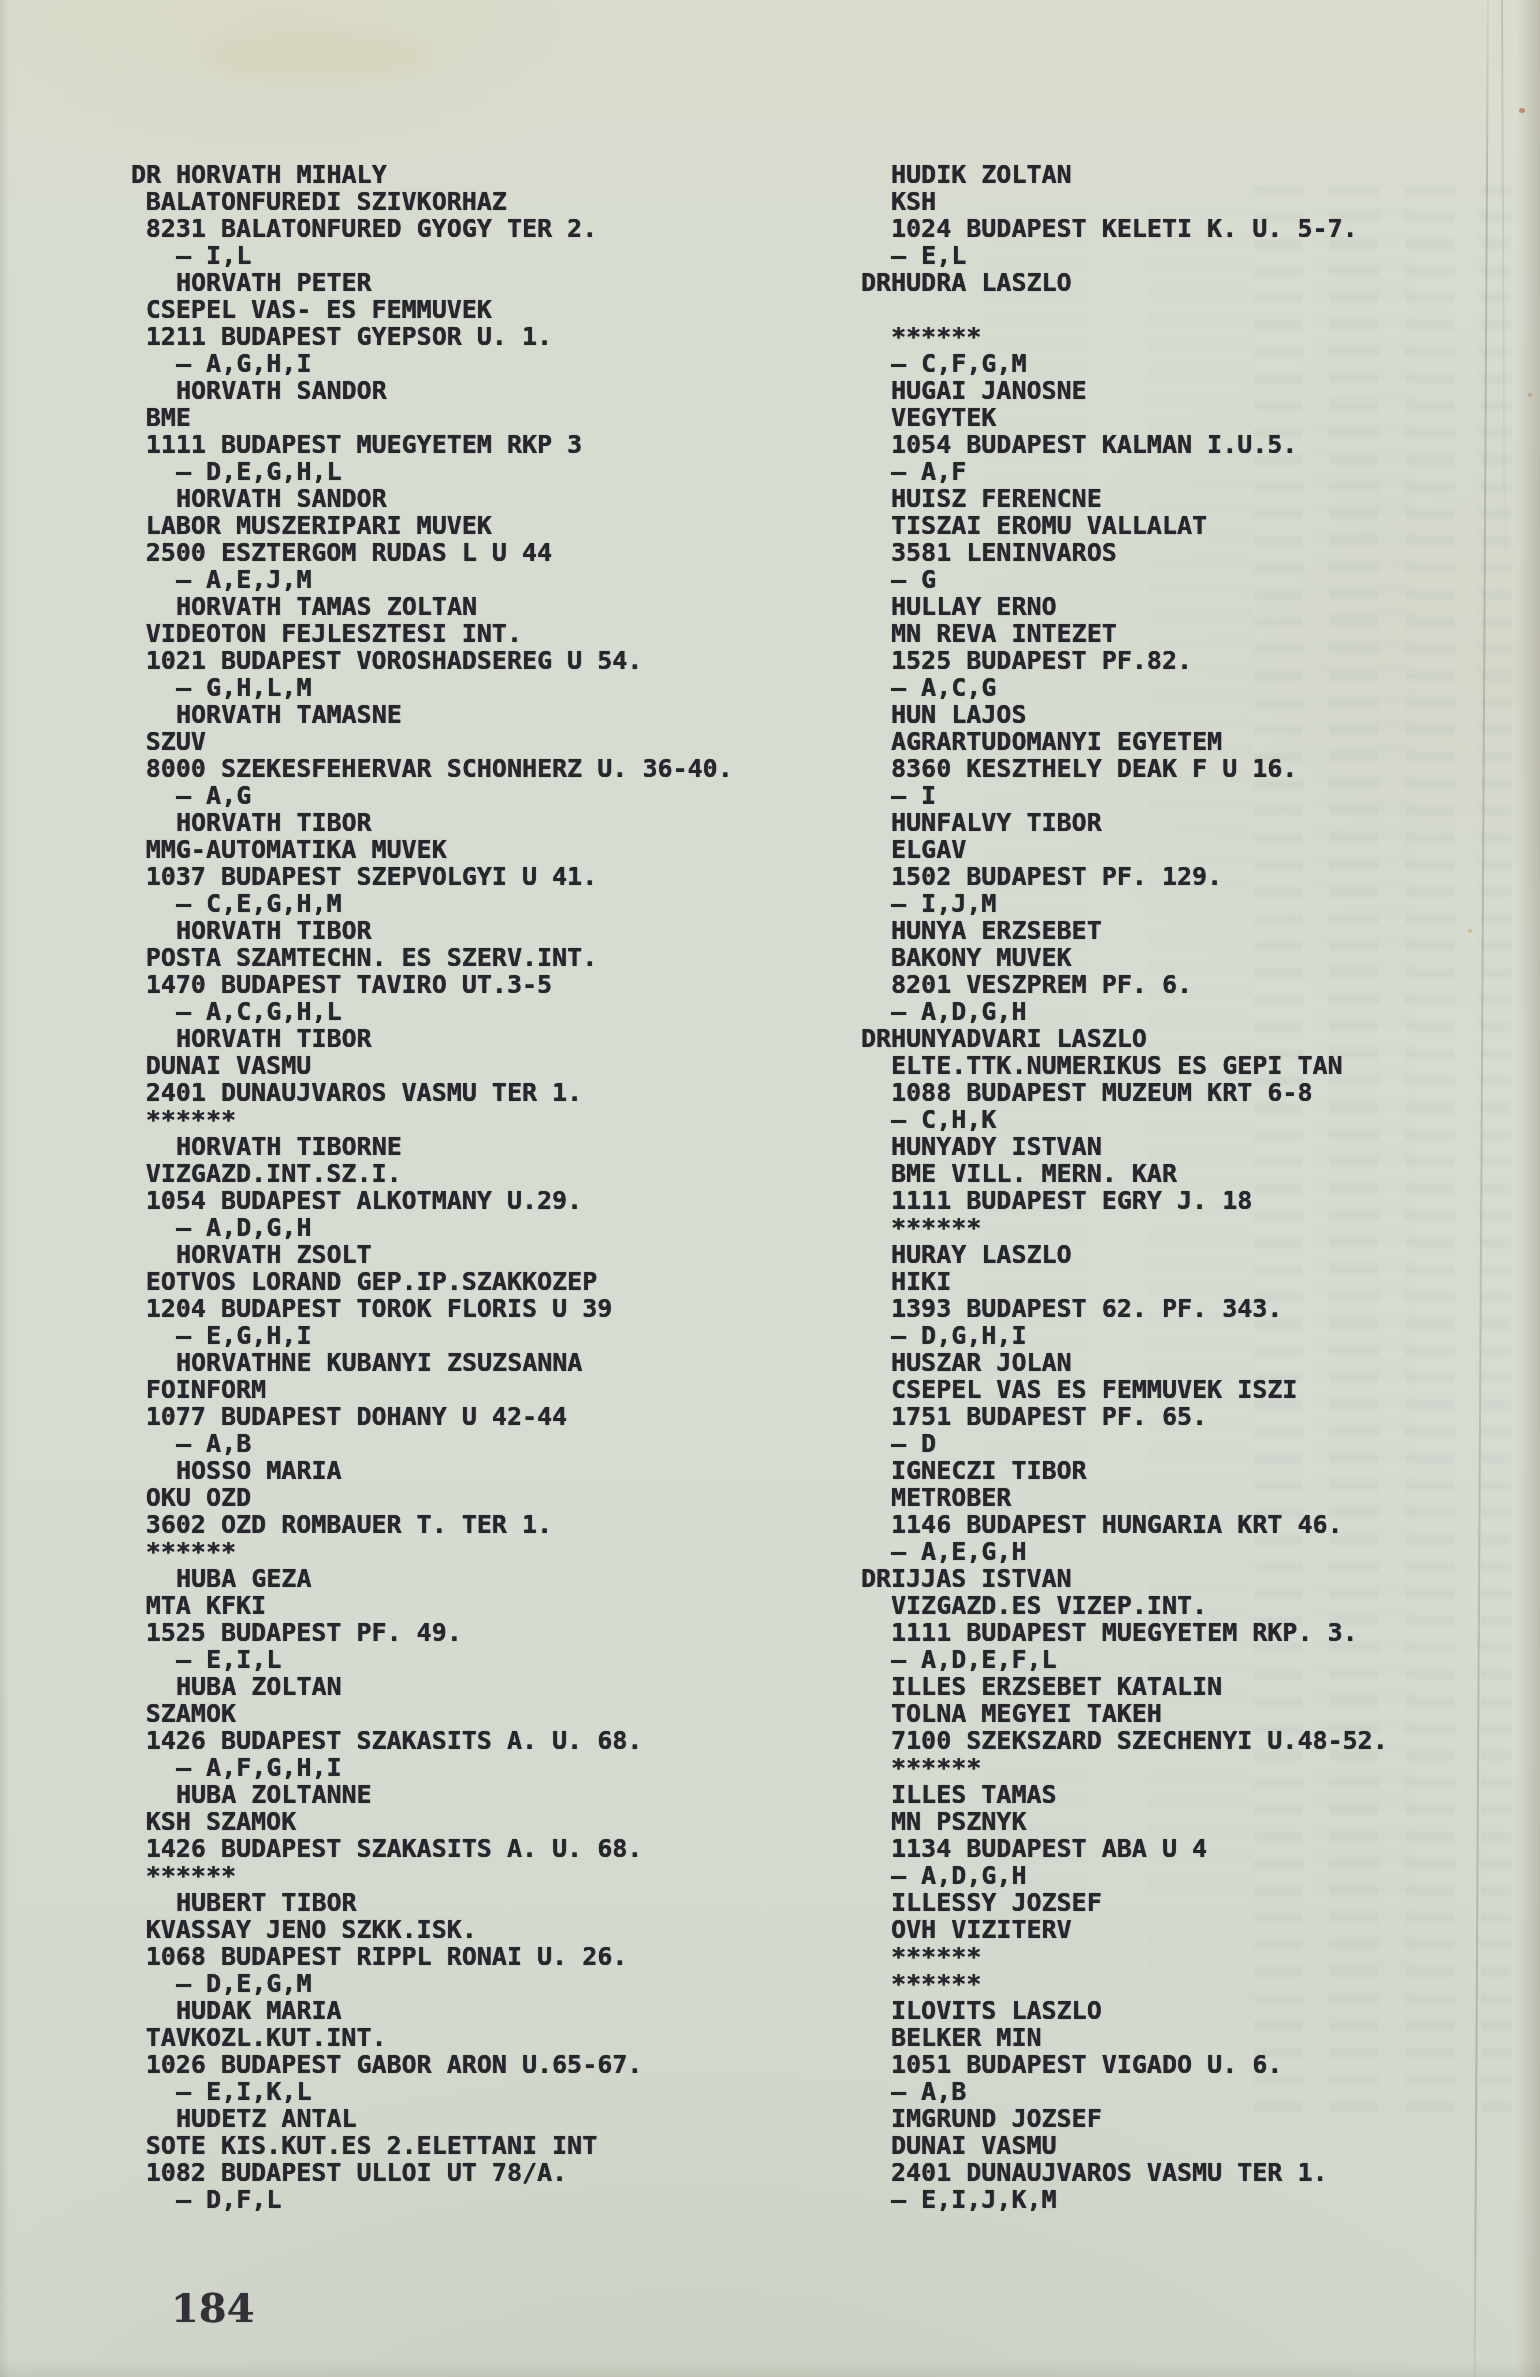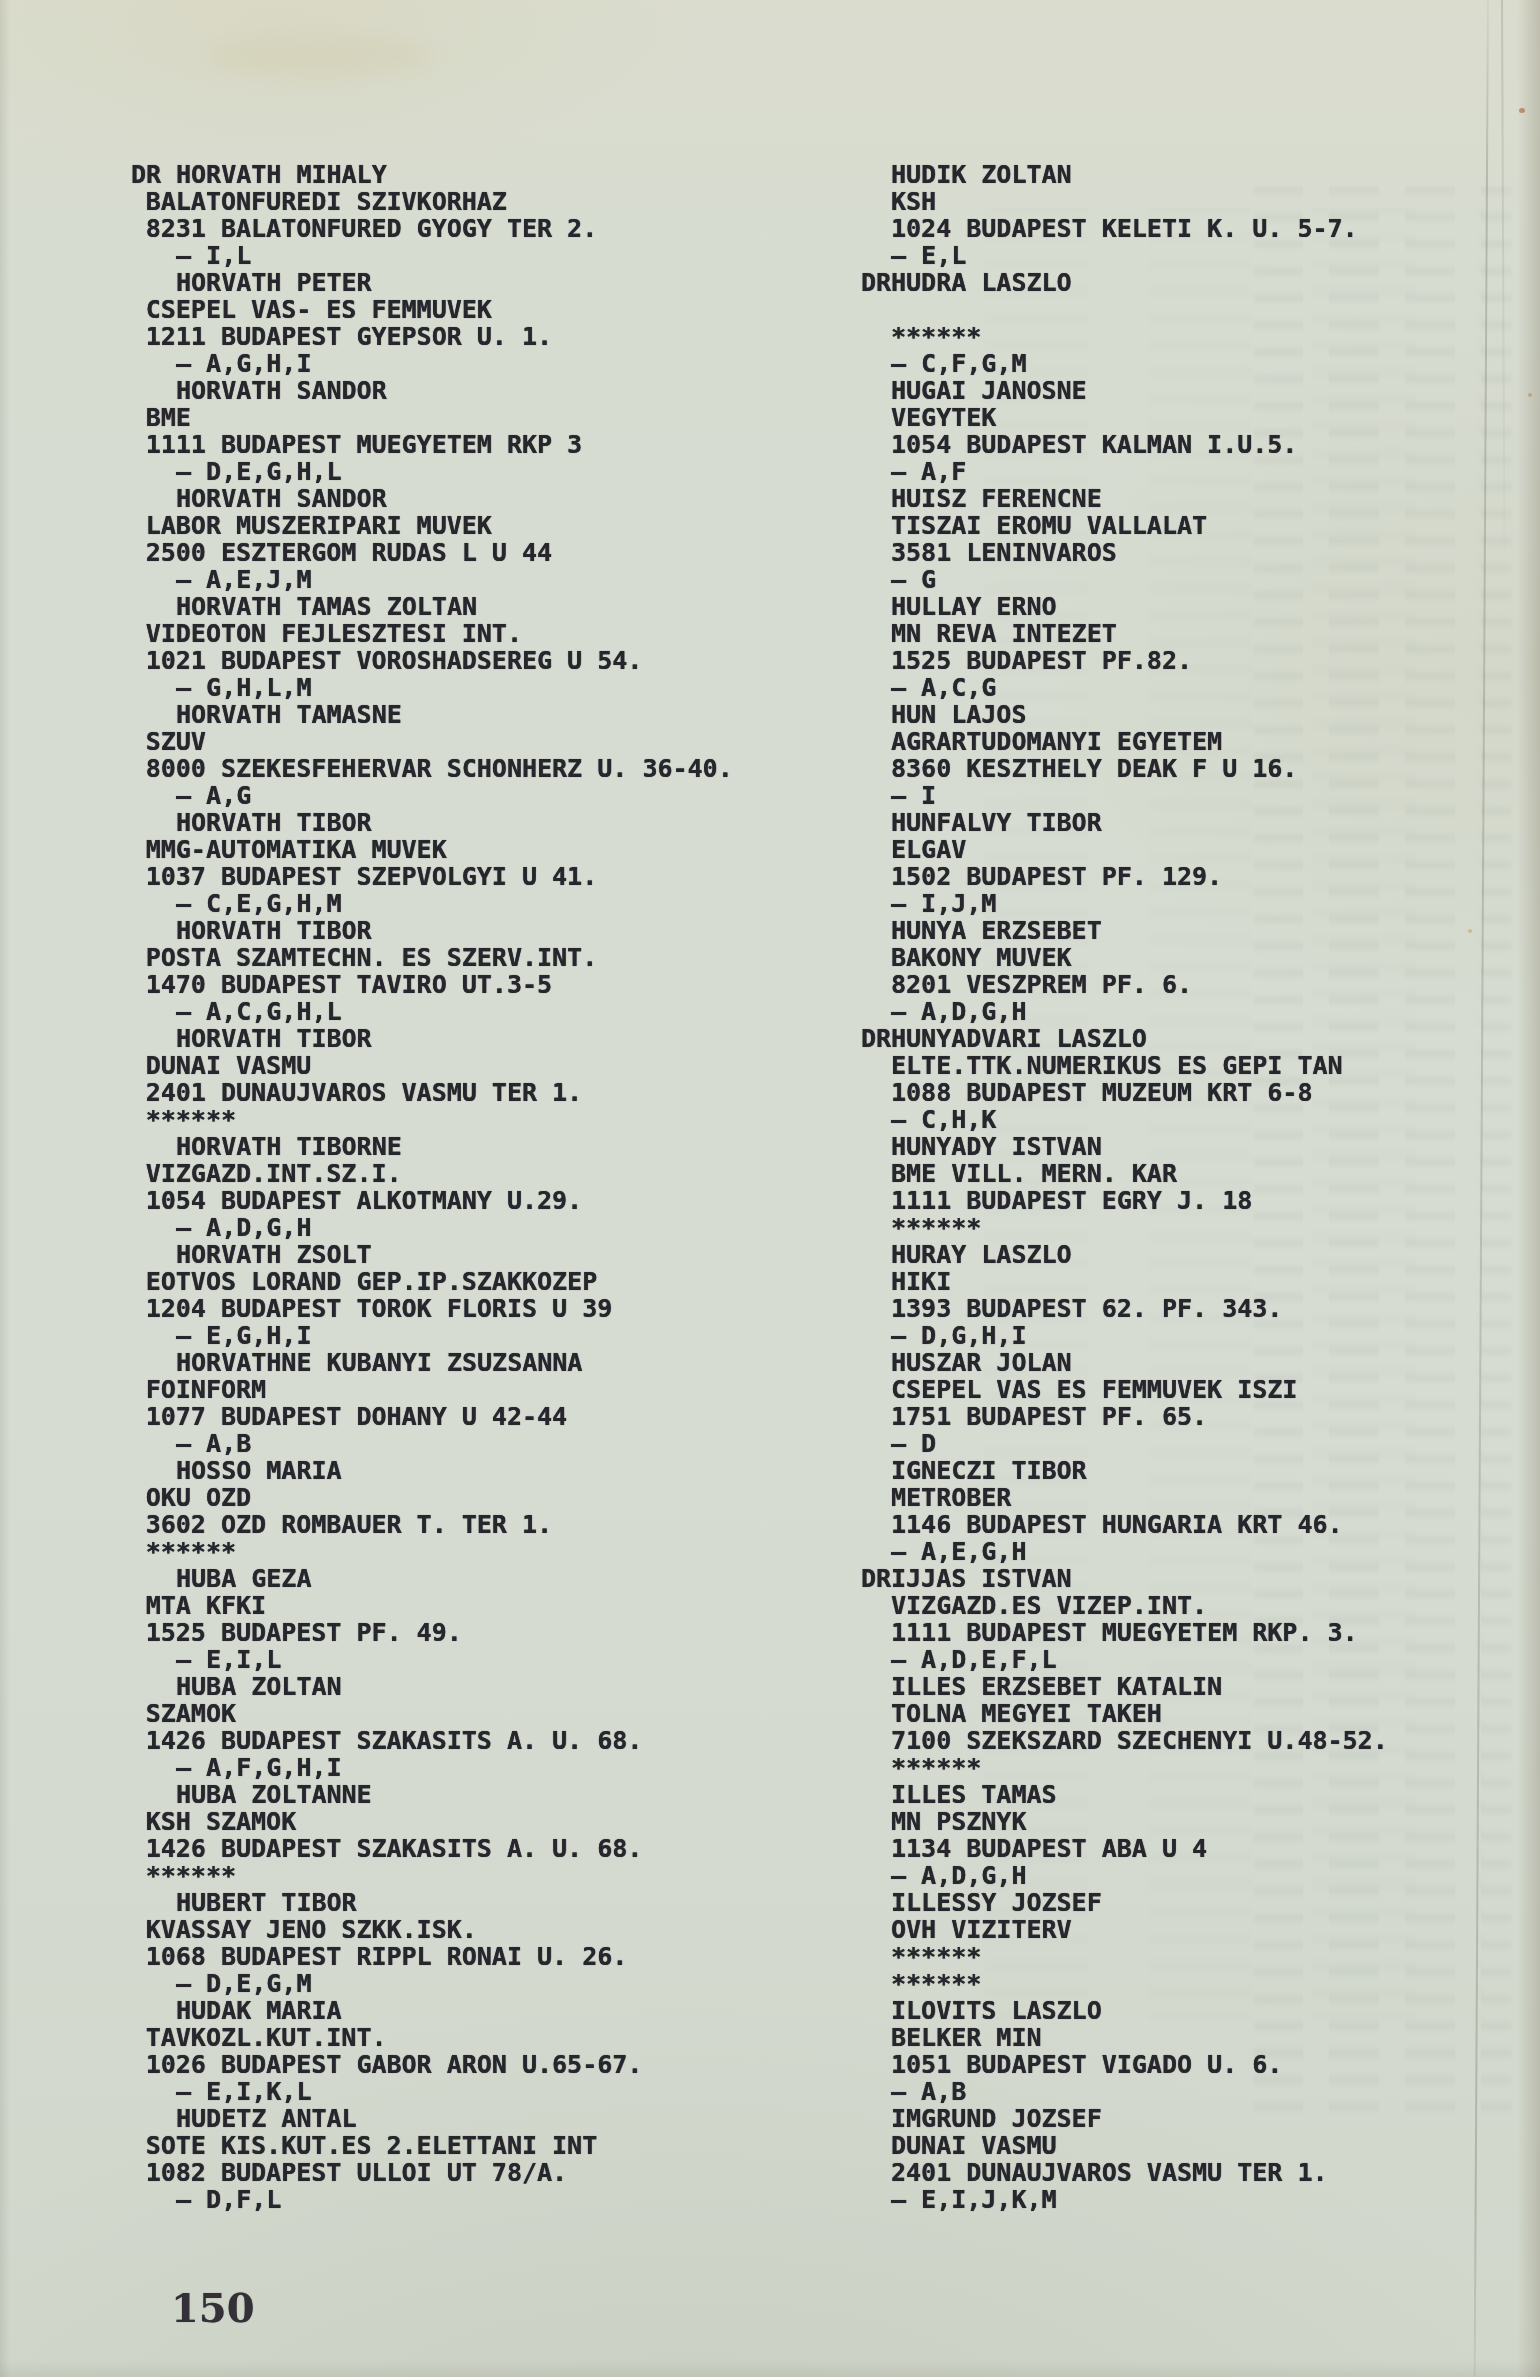--- a/index.html
+++ b/index.html
@@ -94,15 +94,15 @@
   <div class="edge-right"></div>
   <div class="edge-left"></div>
   <div class="edge-bottom"></div>
   <div class="speck speck-1"></div>
   <div class="speck speck-2"></div>
   <div class="speck speck-3"></div>
 
   <div id="col-left" class="col"><div class="ln"><span class="dr">DR</span><span class="tx" style="padding-left: 45px;">HORVATH MIHALY</span></div><div class="ln"><span class="tx" style="padding-left: 14.7px;">BALATONFUREDI SZIVKORHAZ</span></div><div class="ln"><span class="tx" style="padding-left: 14.7px;">8231 BALATONFURED GYOGY TER 2.</span></div><div class="ln"><span class="tx" style="padding-left: 45px;">– I,L</span></div><div class="ln"><span class="tx" style="padding-left: 45px;">HORVATH PETER</span></div><div class="ln"><span class="tx" style="padding-left: 14.7px;">CSEPEL VAS- ES FEMMUVEK</span></div><div class="ln"><span class="tx" style="padding-left: 14.7px;">1211 BUDAPEST GYEPSOR U. 1.</span></div><div class="ln"><span class="tx" style="padding-left: 45px;">– A,G,H,I</span></div><div class="ln"><span class="tx" style="padding-left: 45px;">HORVATH SANDOR</span></div><div class="ln"><span class="tx" style="padding-left: 14.7px;">BME</span></div><div class="ln"><span class="tx" style="padding-left: 14.7px;">1111 BUDAPEST MUEGYETEM RKP 3</span></div><div class="ln"><span class="tx" style="padding-left: 45px;">– D,E,G,H,L</span></div><div class="ln"><span class="tx" style="padding-left: 45px;">HORVATH SANDOR</span></div><div class="ln"><span class="tx" style="padding-left: 14.7px;">LABOR MUSZERIPARI MUVEK</span></div><div class="ln"><span class="tx" style="padding-left: 14.7px;">2500 ESZTERGOM RUDAS L U 44</span></div><div class="ln"><span class="tx" style="padding-left: 45px;">– A,E,J,M</span></div><div class="ln"><span class="tx" style="padding-left: 45px;">HORVATH TAMAS ZOLTAN</span></div><div class="ln"><span class="tx" style="padding-left: 14.7px;">VIDEOTON FEJLESZTESI INT.</span></div><div class="ln"><span class="tx" style="padding-left: 14.7px;">1021 BUDAPEST VOROSHADSEREG U 54.</span></div><div class="ln"><span class="tx" style="padding-left: 45px;">– G,H,L,M</span></div><div class="ln"><span class="tx" style="padding-left: 45px;">HORVATH TAMASNE</span></div><div class="ln"><span class="tx" style="padding-left: 14.7px;">SZUV</span></div><div class="ln"><span class="tx" style="padding-left: 14.7px;">8000 SZEKESFEHERVAR SCHONHERZ U. 36-40.</span></div><div class="ln"><span class="tx" style="padding-left: 45px;">– A,G</span></div><div class="ln"><span class="tx" style="padding-left: 45px;">HORVATH TIBOR</span></div><div class="ln"><span class="tx" style="padding-left: 14.7px;">MMG-AUTOMATIKA MUVEK</span></div><div class="ln"><span class="tx" style="padding-left: 14.7px;">1037 BUDAPEST SZEPVOLGYI U 41.</span></div><div class="ln"><span class="tx" style="padding-left: 45px;">– C,E,G,H,M</span></div><div class="ln"><span class="tx" style="padding-left: 45px;">HORVATH TIBOR</span></div><div class="ln"><span class="tx" style="padding-left: 14.7px;">POSTA SZAMTECHN. ES SZERV.INT.</span></div><div class="ln"><span class="tx" style="padding-left: 14.7px;">1470 BUDAPEST TAVIRO UT.3-5</span></div><div class="ln"><span class="tx" style="padding-left: 45px;">– A,C,G,H,L</span></div><div class="ln"><span class="tx" style="padding-left: 45px;">HORVATH TIBOR</span></div><div class="ln"><span class="tx" style="padding-left: 14.7px;">DUNAI VASMU</span></div><div class="ln"><span class="tx" style="padding-left: 14.7px;">2401 DUNAUJVAROS VASMU TER 1.</span></div><div class="ln"><span class="tx" style="padding-left: 14.7px;">******</span></div><div class="ln"><span class="tx" style="padding-left: 45px;">HORVATH TIBORNE</span></div><div class="ln"><span class="tx" style="padding-left: 14.7px;">VIZGAZD.INT.SZ.I.</span></div><div class="ln"><span class="tx" style="padding-left: 14.7px;">1054 BUDAPEST ALKOTMANY U.29.</span></div><div class="ln"><span class="tx" style="padding-left: 45px;">– A,D,G,H</span></div><div class="ln"><span class="tx" style="padding-left: 45px;">HORVATH ZSOLT</span></div><div class="ln"><span class="tx" style="padding-left: 14.7px;">EOTVOS LORAND GEP.IP.SZAKKOZEP</span></div><div class="ln"><span class="tx" style="padding-left: 14.7px;">1204 BUDAPEST TOROK FLORIS U 39</span></div><div class="ln"><span class="tx" style="padding-left: 45px;">– E,G,H,I</span></div><div class="ln"><span class="tx" style="padding-left: 45px;">HORVATHNE KUBANYI ZSUZSANNA</span></div><div class="ln"><span class="tx" style="padding-left: 14.7px;">FOINFORM</span></div><div class="ln"><span class="tx" style="padding-left: 14.7px;">1077 BUDAPEST DOHANY U 42-44</span></div><div class="ln"><span class="tx" style="padding-left: 45px;">– A,B</span></div><div class="ln"><span class="tx" style="padding-left: 45px;">HOSSO MARIA</span></div><div class="ln"><span class="tx" style="padding-left: 14.7px;">OKU OZD</span></div><div class="ln"><span class="tx" style="padding-left: 14.7px;">3602 OZD ROMBAUER T. TER 1.</span></div><div class="ln"><span class="tx" style="padding-left: 14.7px;">******</span></div><div class="ln"><span class="tx" style="padding-left: 45px;">HUBA GEZA</span></div><div class="ln"><span class="tx" style="padding-left: 14.7px;">MTA KFKI</span></div><div class="ln"><span class="tx" style="padding-left: 14.7px;">1525 BUDAPEST PF. 49.</span></div><div class="ln"><span class="tx" style="padding-left: 45px;">– E,I,L</span></div><div class="ln"><span class="tx" style="padding-left: 45px;">HUBA ZOLTAN</span></div><div class="ln"><span class="tx" style="padding-left: 14.7px;">SZAMOK</span></div><div class="ln"><span class="tx" style="padding-left: 14.7px;">1426 BUDAPEST SZAKASITS A. U. 68.</span></div><div class="ln"><span class="tx" style="padding-left: 45px;">– A,F,G,H,I</span></div><div class="ln"><span class="tx" style="padding-left: 45px;">HUBA ZOLTANNE</span></div><div class="ln"><span class="tx" style="padding-left: 14.7px;">KSH SZAMOK</span></div><div class="ln"><span class="tx" style="padding-left: 14.7px;">1426 BUDAPEST SZAKASITS A. U. 68.</span></div><div class="ln"><span class="tx" style="padding-left: 14.7px;">******</span></div><div class="ln"><span class="tx" style="padding-left: 45px;">HUBERT TIBOR</span></div><div class="ln"><span class="tx" style="padding-left: 14.7px;">KVASSAY JENO SZKK.ISK.</span></div><div class="ln"><span class="tx" style="padding-left: 14.7px;">1068 BUDAPEST RIPPL RONAI U. 26.</span></div><div class="ln"><span class="tx" style="padding-left: 45px;">– D,E,G,M</span></div><div class="ln"><span class="tx" style="padding-left: 45px;">HUDAK MARIA</span></div><div class="ln"><span class="tx" style="padding-left: 14.7px;">TAVKOZL.KUT.INT.</span></div><div class="ln"><span class="tx" style="padding-left: 14.7px;">1026 BUDAPEST GABOR ARON U.65-67.</span></div><div class="ln"><span class="tx" style="padding-left: 45px;">– E,I,K,L</span></div><div class="ln"><span class="tx" style="padding-left: 45px;">HUDETZ ANTAL</span></div><div class="ln"><span class="tx" style="padding-left: 14.7px;">SOTE KIS.KUT.ES 2.ELETTANI INT</span></div><div class="ln"><span class="tx" style="padding-left: 14.7px;">1082 BUDAPEST ULLOI UT 78/A.</span></div><div class="ln"><span class="tx" style="padding-left: 45px;">– D,F,L</span></div></div>
   <div id="col-right" class="col"><div class="ln"><span class="tx" style="padding-left: 30px;">HUDIK ZOLTAN</span></div><div class="ln"><span class="tx" style="padding-left: 30px;">KSH</span></div><div class="ln"><span class="tx" style="padding-left: 30px;">1024 BUDAPEST KELETI K. U. 5-7.</span></div><div class="ln"><span class="tx" style="padding-left: 30px;">– E,L</span></div><div class="ln"><span class="dr">DR</span><span class="tx" style="padding-left: 30px;">HUDRA LASZLO</span></div><div class="ln"><span class="tx" style="padding-left: 0px;"></span></div><div class="ln"><span class="tx" style="padding-left: 30px;">******</span></div><div class="ln"><span class="tx" style="padding-left: 30px;">– C,F,G,M</span></div><div class="ln"><span class="tx" style="padding-left: 30px;">HUGAI JANOSNE</span></div><div class="ln"><span class="tx" style="padding-left: 30px;">VEGYTEK</span></div><div class="ln"><span class="tx" style="padding-left: 30px;">1054 BUDAPEST KALMAN I.U.5.</span></div><div class="ln"><span class="tx" style="padding-left: 30px;">– A,F</span></div><div class="ln"><span class="tx" style="padding-left: 30px;">HUISZ FERENCNE</span></div><div class="ln"><span class="tx" style="padding-left: 30px;">TISZAI EROMU VALLALAT</span></div><div class="ln"><span class="tx" style="padding-left: 30px;">3581 LENINVAROS</span></div><div class="ln"><span class="tx" style="padding-left: 30px;">– G</span></div><div class="ln"><span class="tx" style="padding-left: 30px;">HULLAY ERNO</span></div><div class="ln"><span class="tx" style="padding-left: 30px;">MN REVA INTEZET</span></div><div class="ln"><span class="tx" style="padding-left: 30px;">1525 BUDAPEST PF.82.</span></div><div class="ln"><span class="tx" style="padding-left: 30px;">– A,C,G</span></div><div class="ln"><span class="tx" style="padding-left: 30px;">HUN LAJOS</span></div><div class="ln"><span class="tx" style="padding-left: 30px;">AGRARTUDOMANYI EGYETEM</span></div><div class="ln"><span class="tx" style="padding-left: 30px;">8360 KESZTHELY DEAK F U 16.</span></div><div class="ln"><span class="tx" style="padding-left: 30px;">– I</span></div><div class="ln"><span class="tx" style="padding-left: 30px;">HUNFALVY TIBOR</span></div><div class="ln"><span class="tx" style="padding-left: 30px;">ELGAV</span></div><div class="ln"><span class="tx" style="padding-left: 30px;">1502 BUDAPEST PF. 129.</span></div><div class="ln"><span class="tx" style="padding-left: 30px;">– I,J,M</span></div><div class="ln"><span class="tx" style="padding-left: 30px;">HUNYA ERZSEBET</span></div><div class="ln"><span class="tx" style="padding-left: 30px;">BAKONY MUVEK</span></div><div class="ln"><span class="tx" style="padding-left: 30px;">8201 VESZPREM PF. 6.</span></div><div class="ln"><span class="tx" style="padding-left: 30px;">– A,D,G,H</span></div><div class="ln"><span class="dr">DR</span><span class="tx" style="padding-left: 30px;">HUNYADVARI LASZLO</span></div><div class="ln"><span class="tx" style="padding-left: 30px;">ELTE.TTK.NUMERIKUS ES GEPI TAN</span></div><div class="ln"><span class="tx" style="padding-left: 30px;">1088 BUDAPEST MUZEUM KRT 6-8</span></div><div class="ln"><span class="tx" style="padding-left: 30px;">– C,H,K</span></div><div class="ln"><span class="tx" style="padding-left: 30px;">HUNYADY ISTVAN</span></div><div class="ln"><span class="tx" style="padding-left: 30px;">BME VILL. MERN. KAR</span></div><div class="ln"><span class="tx" style="padding-left: 30px;">1111 BUDAPEST EGRY J. 18</span></div><div class="ln"><span class="tx" style="padding-left: 30px;">******</span></div><div class="ln"><span class="tx" style="padding-left: 30px;">HURAY LASZLO</span></div><div class="ln"><span class="tx" style="padding-left: 30px;">HIKI</span></div><div class="ln"><span class="tx" style="padding-left: 30px;">1393 BUDAPEST 62. PF. 343.</span></div><div class="ln"><span class="tx" style="padding-left: 30px;">– D,G,H,I</span></div><div class="ln"><span class="tx" style="padding-left: 30px;">HUSZAR JOLAN</span></div><div class="ln"><span class="tx" style="padding-left: 30px;">CSEPEL VAS ES FEMMUVEK ISZI</span></div><div class="ln"><span class="tx" style="padding-left: 30px;">1751 BUDAPEST PF. 65.</span></div><div class="ln"><span class="tx" style="padding-left: 30px;">– D</span></div><div class="ln"><span class="tx" style="padding-left: 30px;">IGNECZI TIBOR</span></div><div class="ln"><span class="tx" style="padding-left: 30px;">METROBER</span></div><div class="ln"><span class="tx" style="padding-left: 30px;">1146 BUDAPEST HUNGARIA KRT 46.</span></div><div class="ln"><span class="tx" style="padding-left: 30px;">– A,E,G,H</span></div><div class="ln"><span class="dr">DR</span><span class="tx" style="padding-left: 30px;">IJJAS ISTVAN</span></div><div class="ln"><span class="tx" style="padding-left: 30px;">VIZGAZD.ES VIZEP.INT.</span></div><div class="ln"><span class="tx" style="padding-left: 30px;">1111 BUDAPEST MUEGYETEM RKP. 3.</span></div><div class="ln"><span class="tx" style="padding-left: 30px;">– A,D,E,F,L</span></div><div class="ln"><span class="tx" style="padding-left: 30px;">ILLES ERZSEBET KATALIN</span></div><div class="ln"><span class="tx" style="padding-left: 30px;">TOLNA MEGYEI TAKEH</span></div><div class="ln"><span class="tx" style="padding-left: 30px;">7100 SZEKSZARD SZECHENYI U.48-52.</span></div><div class="ln"><span class="tx" style="padding-left: 30px;">******</span></div><div class="ln"><span class="tx" style="padding-left: 30px;">ILLES TAMAS</span></div><div class="ln"><span class="tx" style="padding-left: 30px;">MN PSZNYK</span></div><div class="ln"><span class="tx" style="padding-left: 30px;">1134 BUDAPEST ABA U 4</span></div><div class="ln"><span class="tx" style="padding-left: 30px;">– A,D,G,H</span></div><div class="ln"><span class="tx" style="padding-left: 30px;">ILLESSY JOZSEF</span></div><div class="ln"><span class="tx" style="padding-left: 30px;">OVH VIZITERV</span></div><div class="ln"><span class="tx" style="padding-left: 30px;">******</span></div><div class="ln"><span class="tx" style="padding-left: 30px;">******</span></div><div class="ln"><span class="tx" style="padding-left: 30px;">ILOVITS LASZLO</span></div><div class="ln"><span class="tx" style="padding-left: 30px;">BELKER MIN</span></div><div class="ln"><span class="tx" style="padding-left: 30px;">1051 BUDAPEST VIGADO U. 6.</span></div><div class="ln"><span class="tx" style="padding-left: 30px;">– A,B</span></div><div class="ln"><span class="tx" style="padding-left: 30px;">IMGRUND JOZSEF</span></div><div class="ln"><span class="tx" style="padding-left: 30px;">DUNAI VASMU</span></div><div class="ln"><span class="tx" style="padding-left: 30px;">2401 DUNAUJVAROS VASMU TER 1.</span></div><div class="ln"><span class="tx" style="padding-left: 30px;">– E,I,J,K,M</span></div></div>
 
-  <div class="page-number">150</div>
+  <div class="page-number">184</div>
 </div>
 
 
 </body></html>

